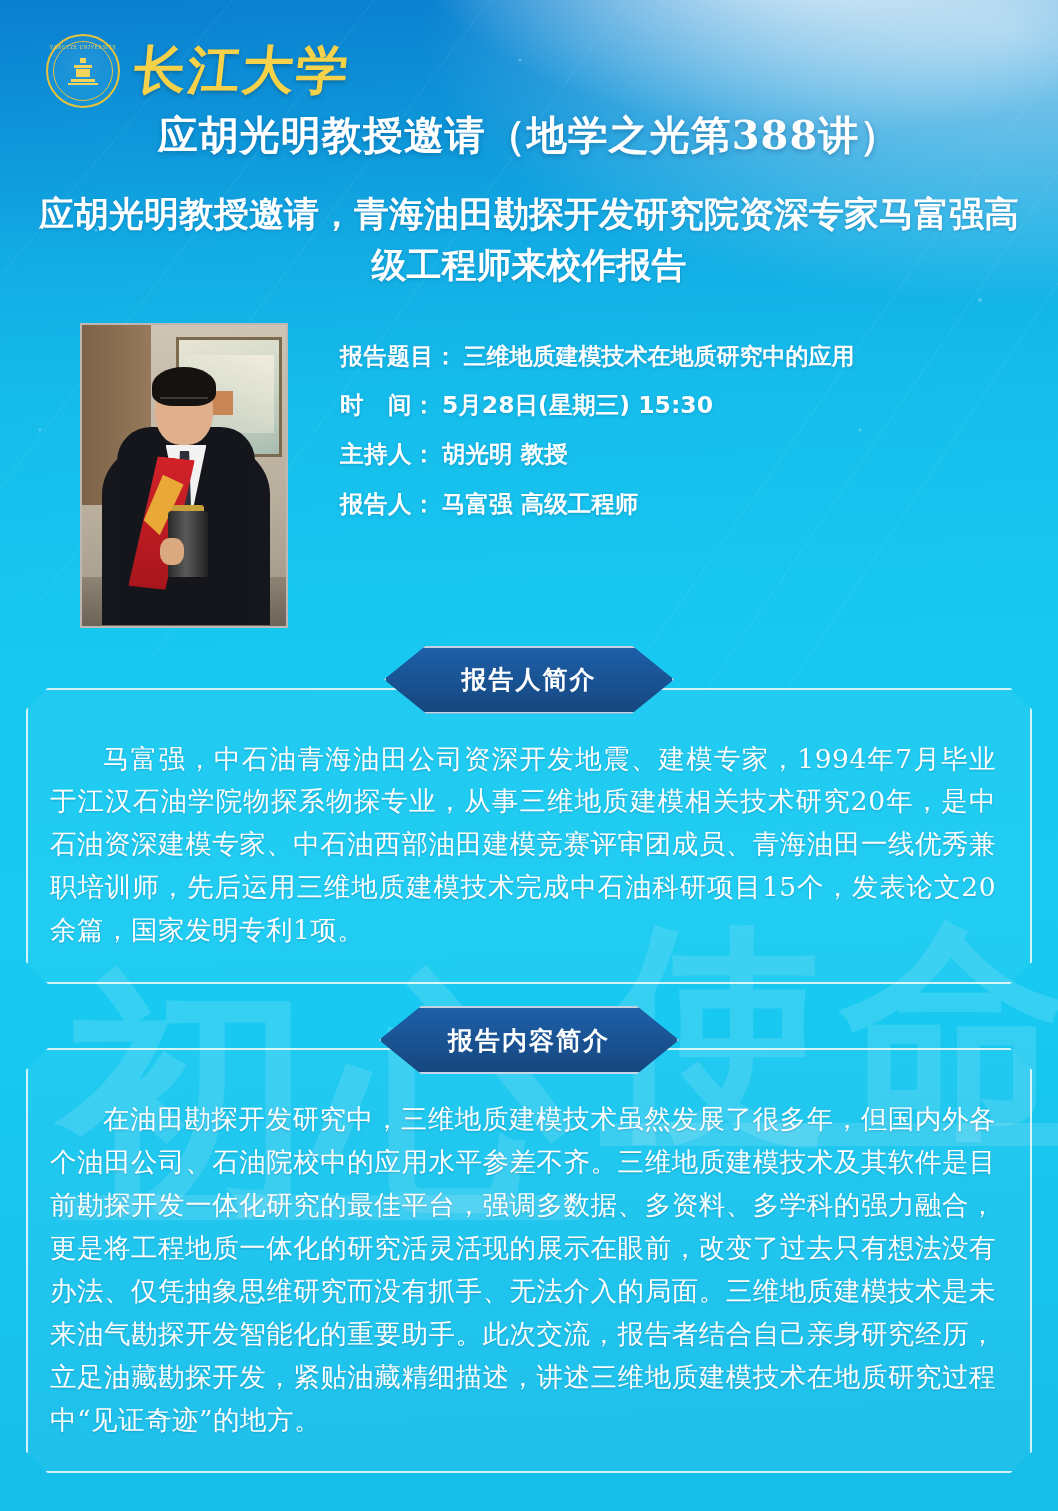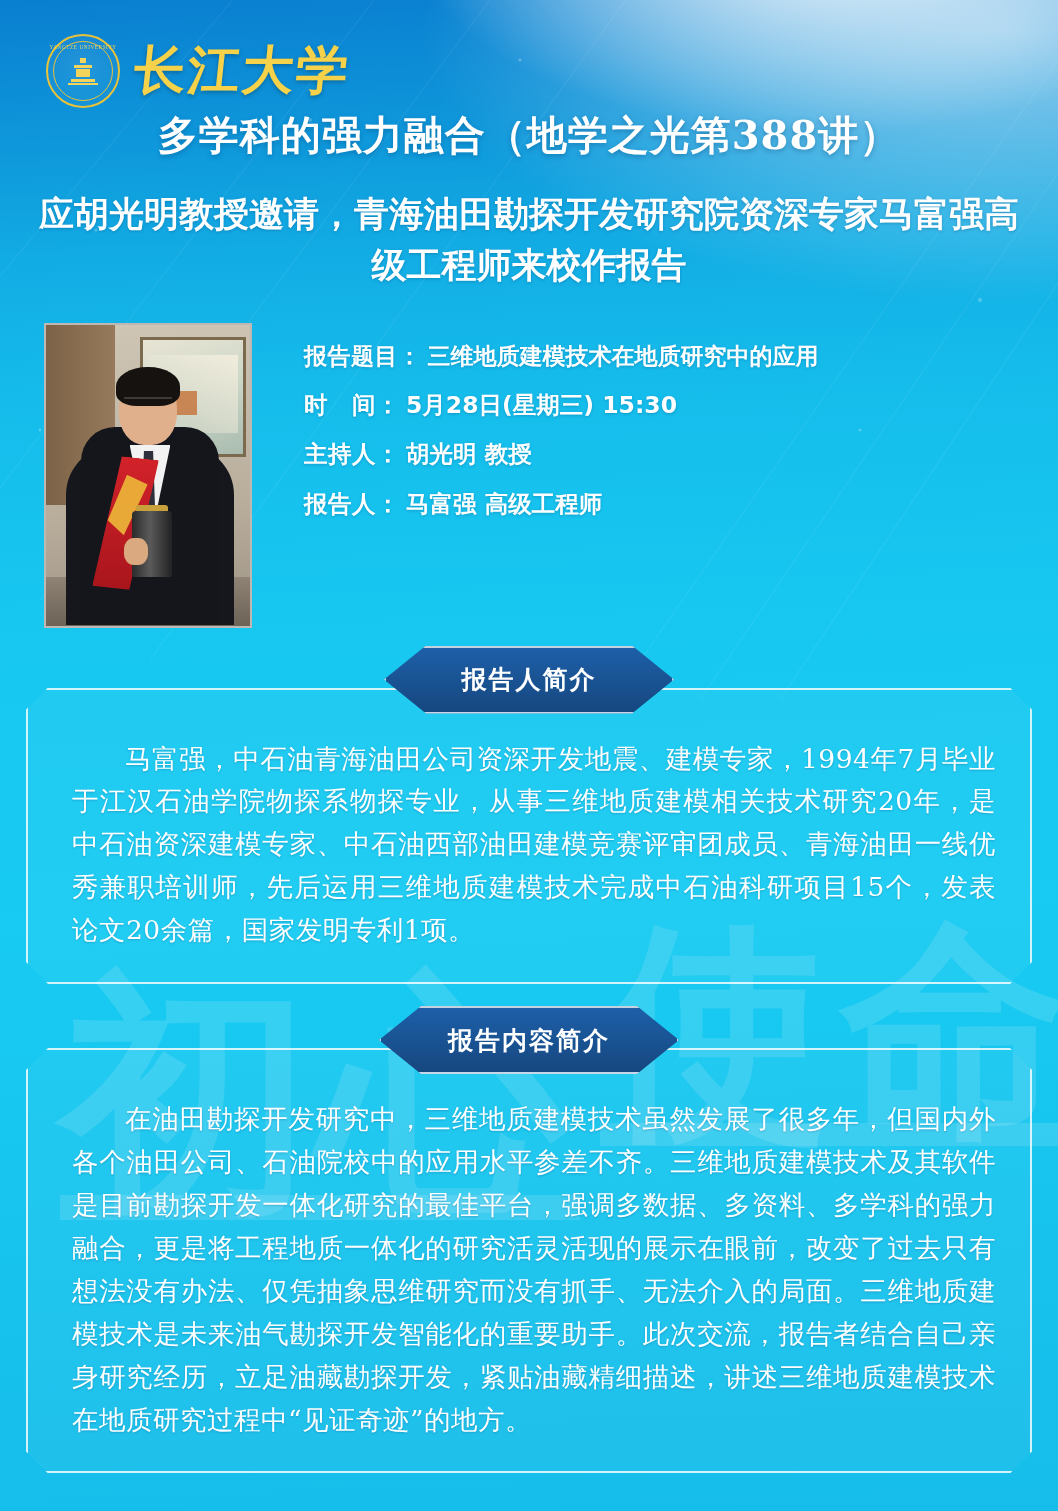--- a/index.html
+++ b/index.html
@@ -116,21 +116,21 @@
     color: #ffffff;
     line-height: 1.45;
     margin: 26px 34px 0 34px;
     text-shadow: 0 1px 3px rgba(0,60,110,0.3);
   }
 
   
   .speaker-block {
     display: flex;
     margin: 32px 0 0 0;
-    padding-left: 44px;
+    padding-left: 80px;
     gap: 52px;
     align-items: flex-start;
   }
 
   .photo-frame {
     width: 208px;
     height: 305px;
     flex: none;
     border: 2px solid rgba(255,255,255,0.55);
     overflow: hidden;
@@ -198,21 +198,21 @@
     color: #fff;
     font-family: "DejaVu Serif", serif;
     font-weight: 700;
     font-size: 25px;
     letter-spacing: 2px;
   }
 
   .panel {
     position: relative;
     margin-top: -26px;
-    padding: 48px 34px 30px 44px;
+    padding: 48px 34px 30px 22px;
     border: 2px solid rgba(255,255,255,0.8);
     
     clip-path: polygon(22px 0, calc(100% - 22px) 0, 100% 22px, 100% calc(100% - 22px), calc(100% - 22px) 100%, 22px 100%, 0 calc(100% - 22px), 0 22px);
     background: rgba(255,255,255,0.04);
   }
 
   .panel p {
     font-family: "DejaVu Serif", serif;
     color: #ffffff;
     font-size: 26.5px;
@@ -263,21 +263,21 @@
             <rect x="8" y="9" width="18" height="3"></rect>
             <rect x="10" y="13" width="14" height="8"></rect>
             <rect x="5" y="23" width="24" height="3"></rect>
             <rect x="2" y="27" width="30" height="2"></rect>
           </g>
         </svg>
       </div>
       <div class="univ-name">长江大学</div>
     </div>
 
-    <div class="title-main">多学科的强力融合（地学之光第388讲）</div>
+    <div class="title-main">应胡光明教授邀请（地学之光第388讲）</div>
     <div class="title-sub">应胡光明教授邀请，青海油田勘探开发研究院资深专家马富强高级工程师来校作报告</div>
   </div>
 
   <div class="speaker-block">
 
     <div class="photo-frame">
       <div class="ph-wall"></div>
       <div class="ph-door"></div>
       <div class="ph-art"></div>
       <div class="ph-art2"></div>

